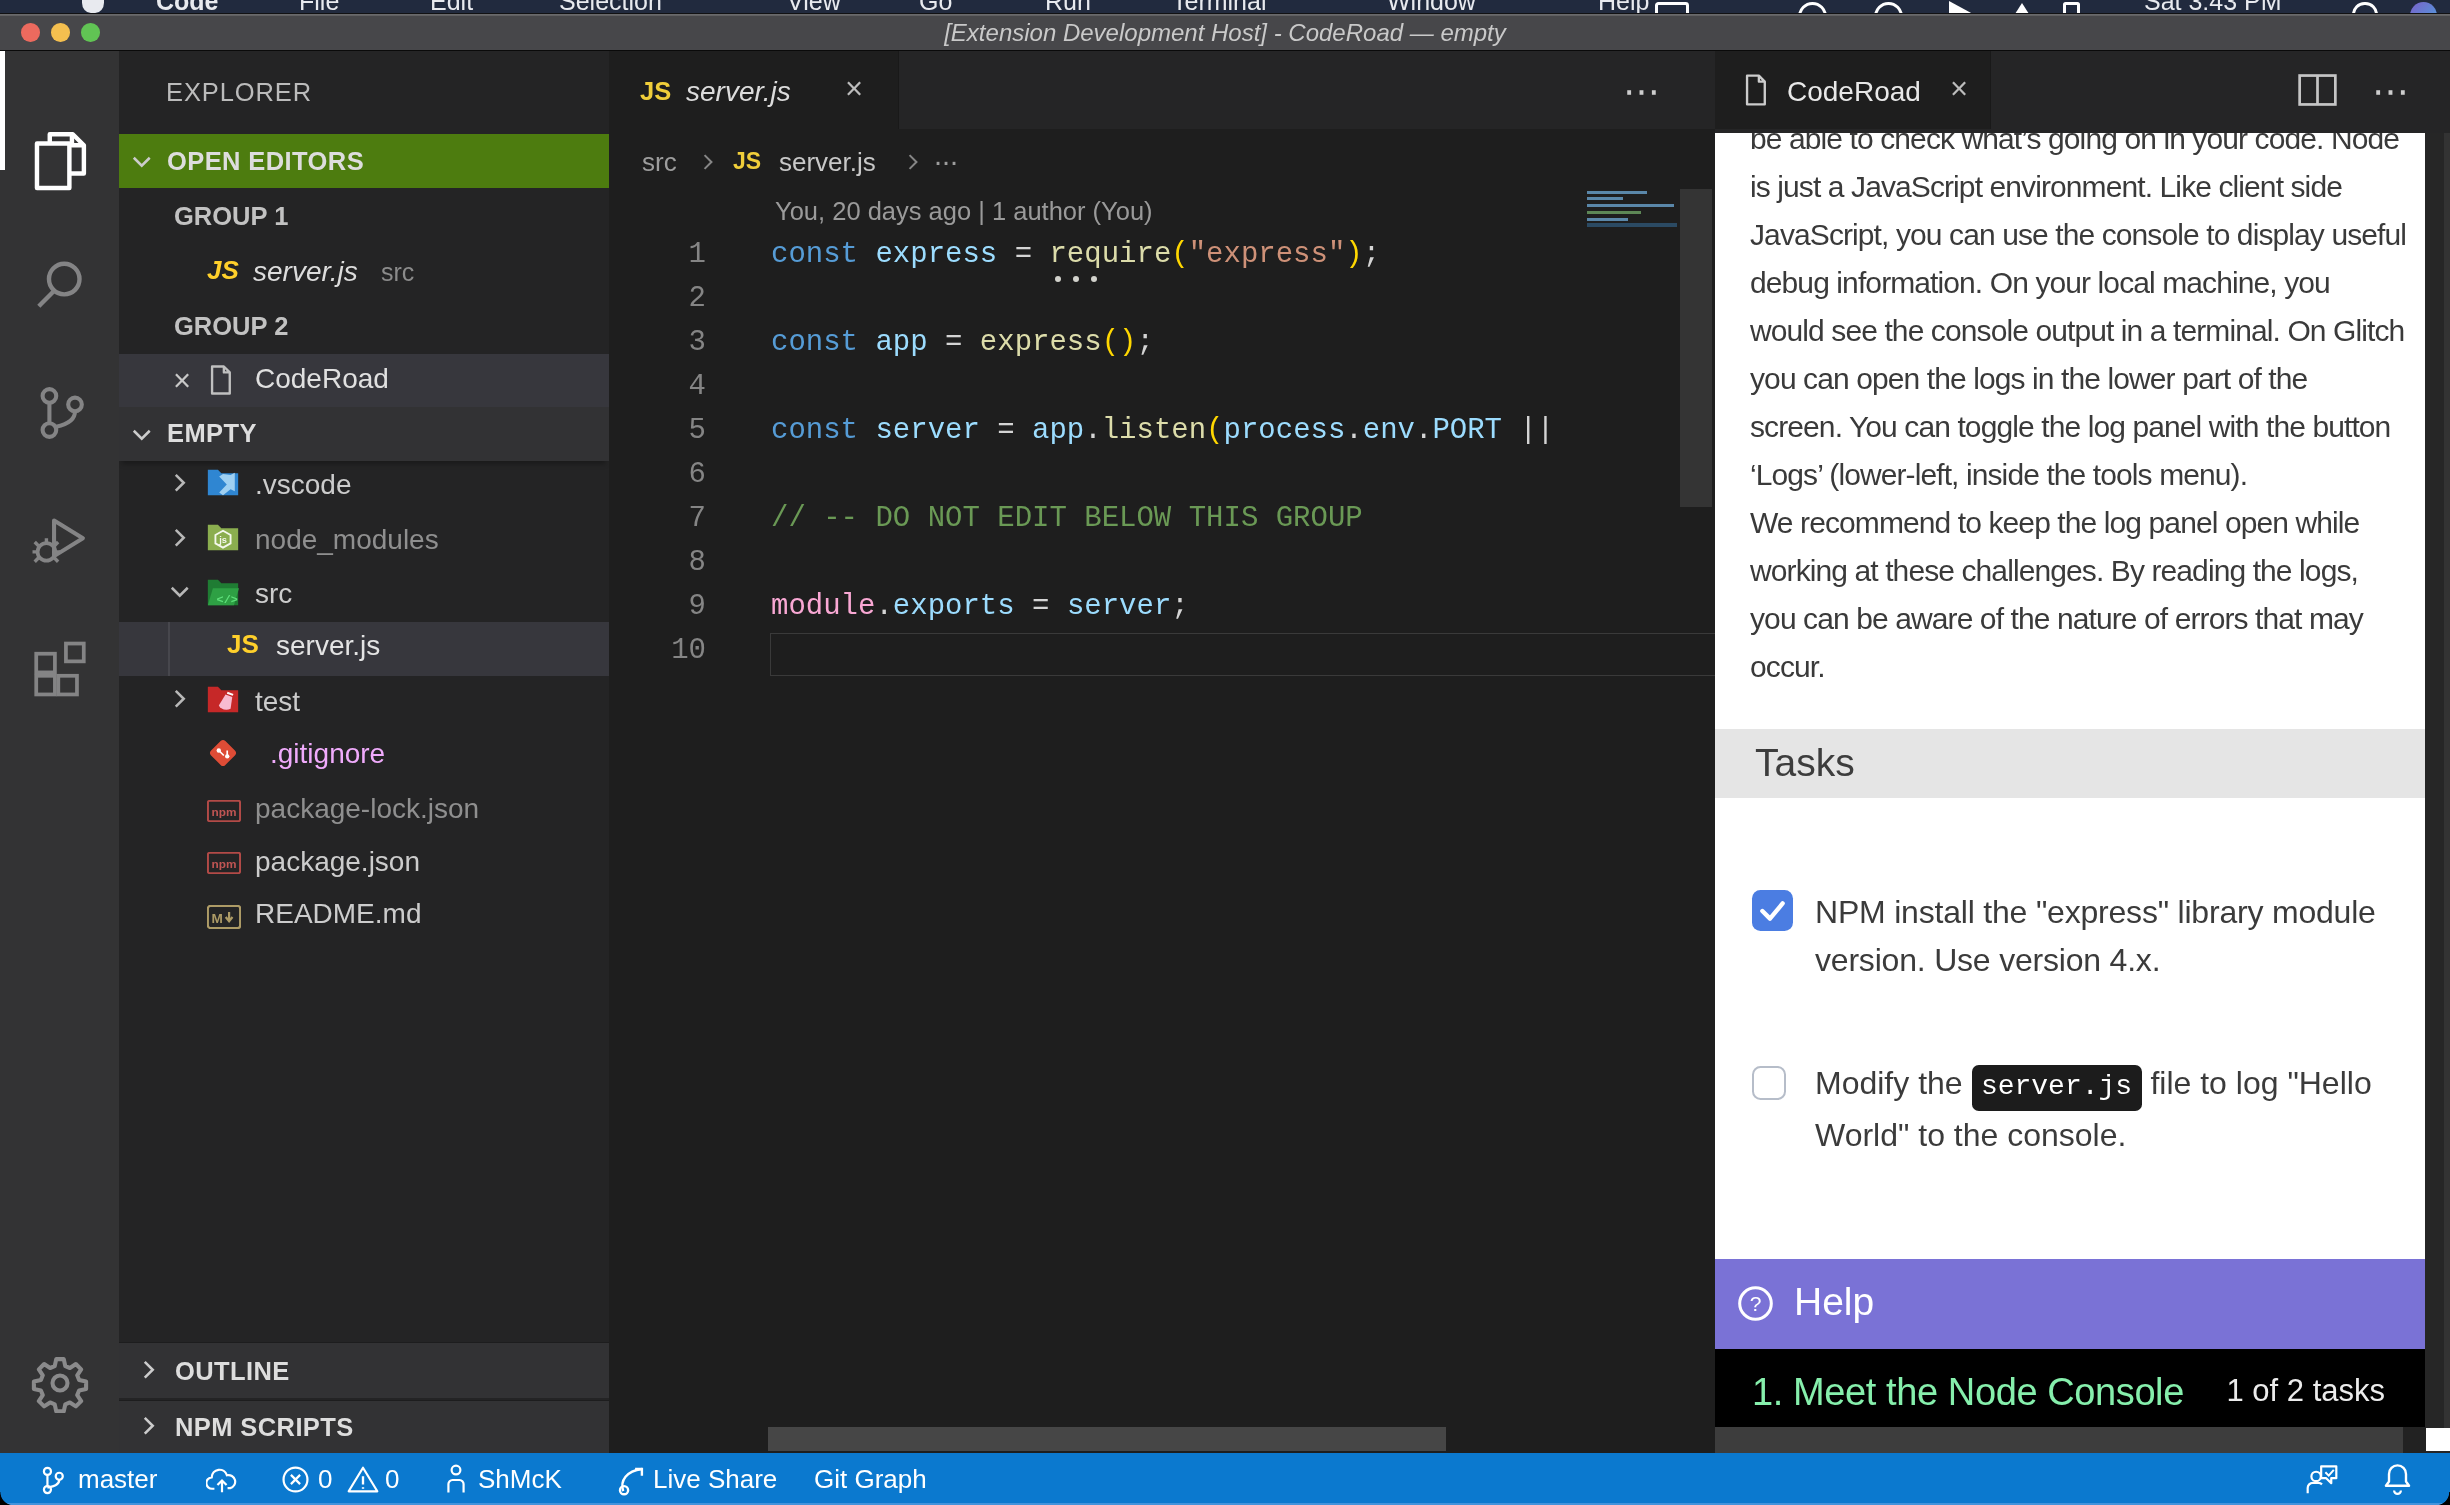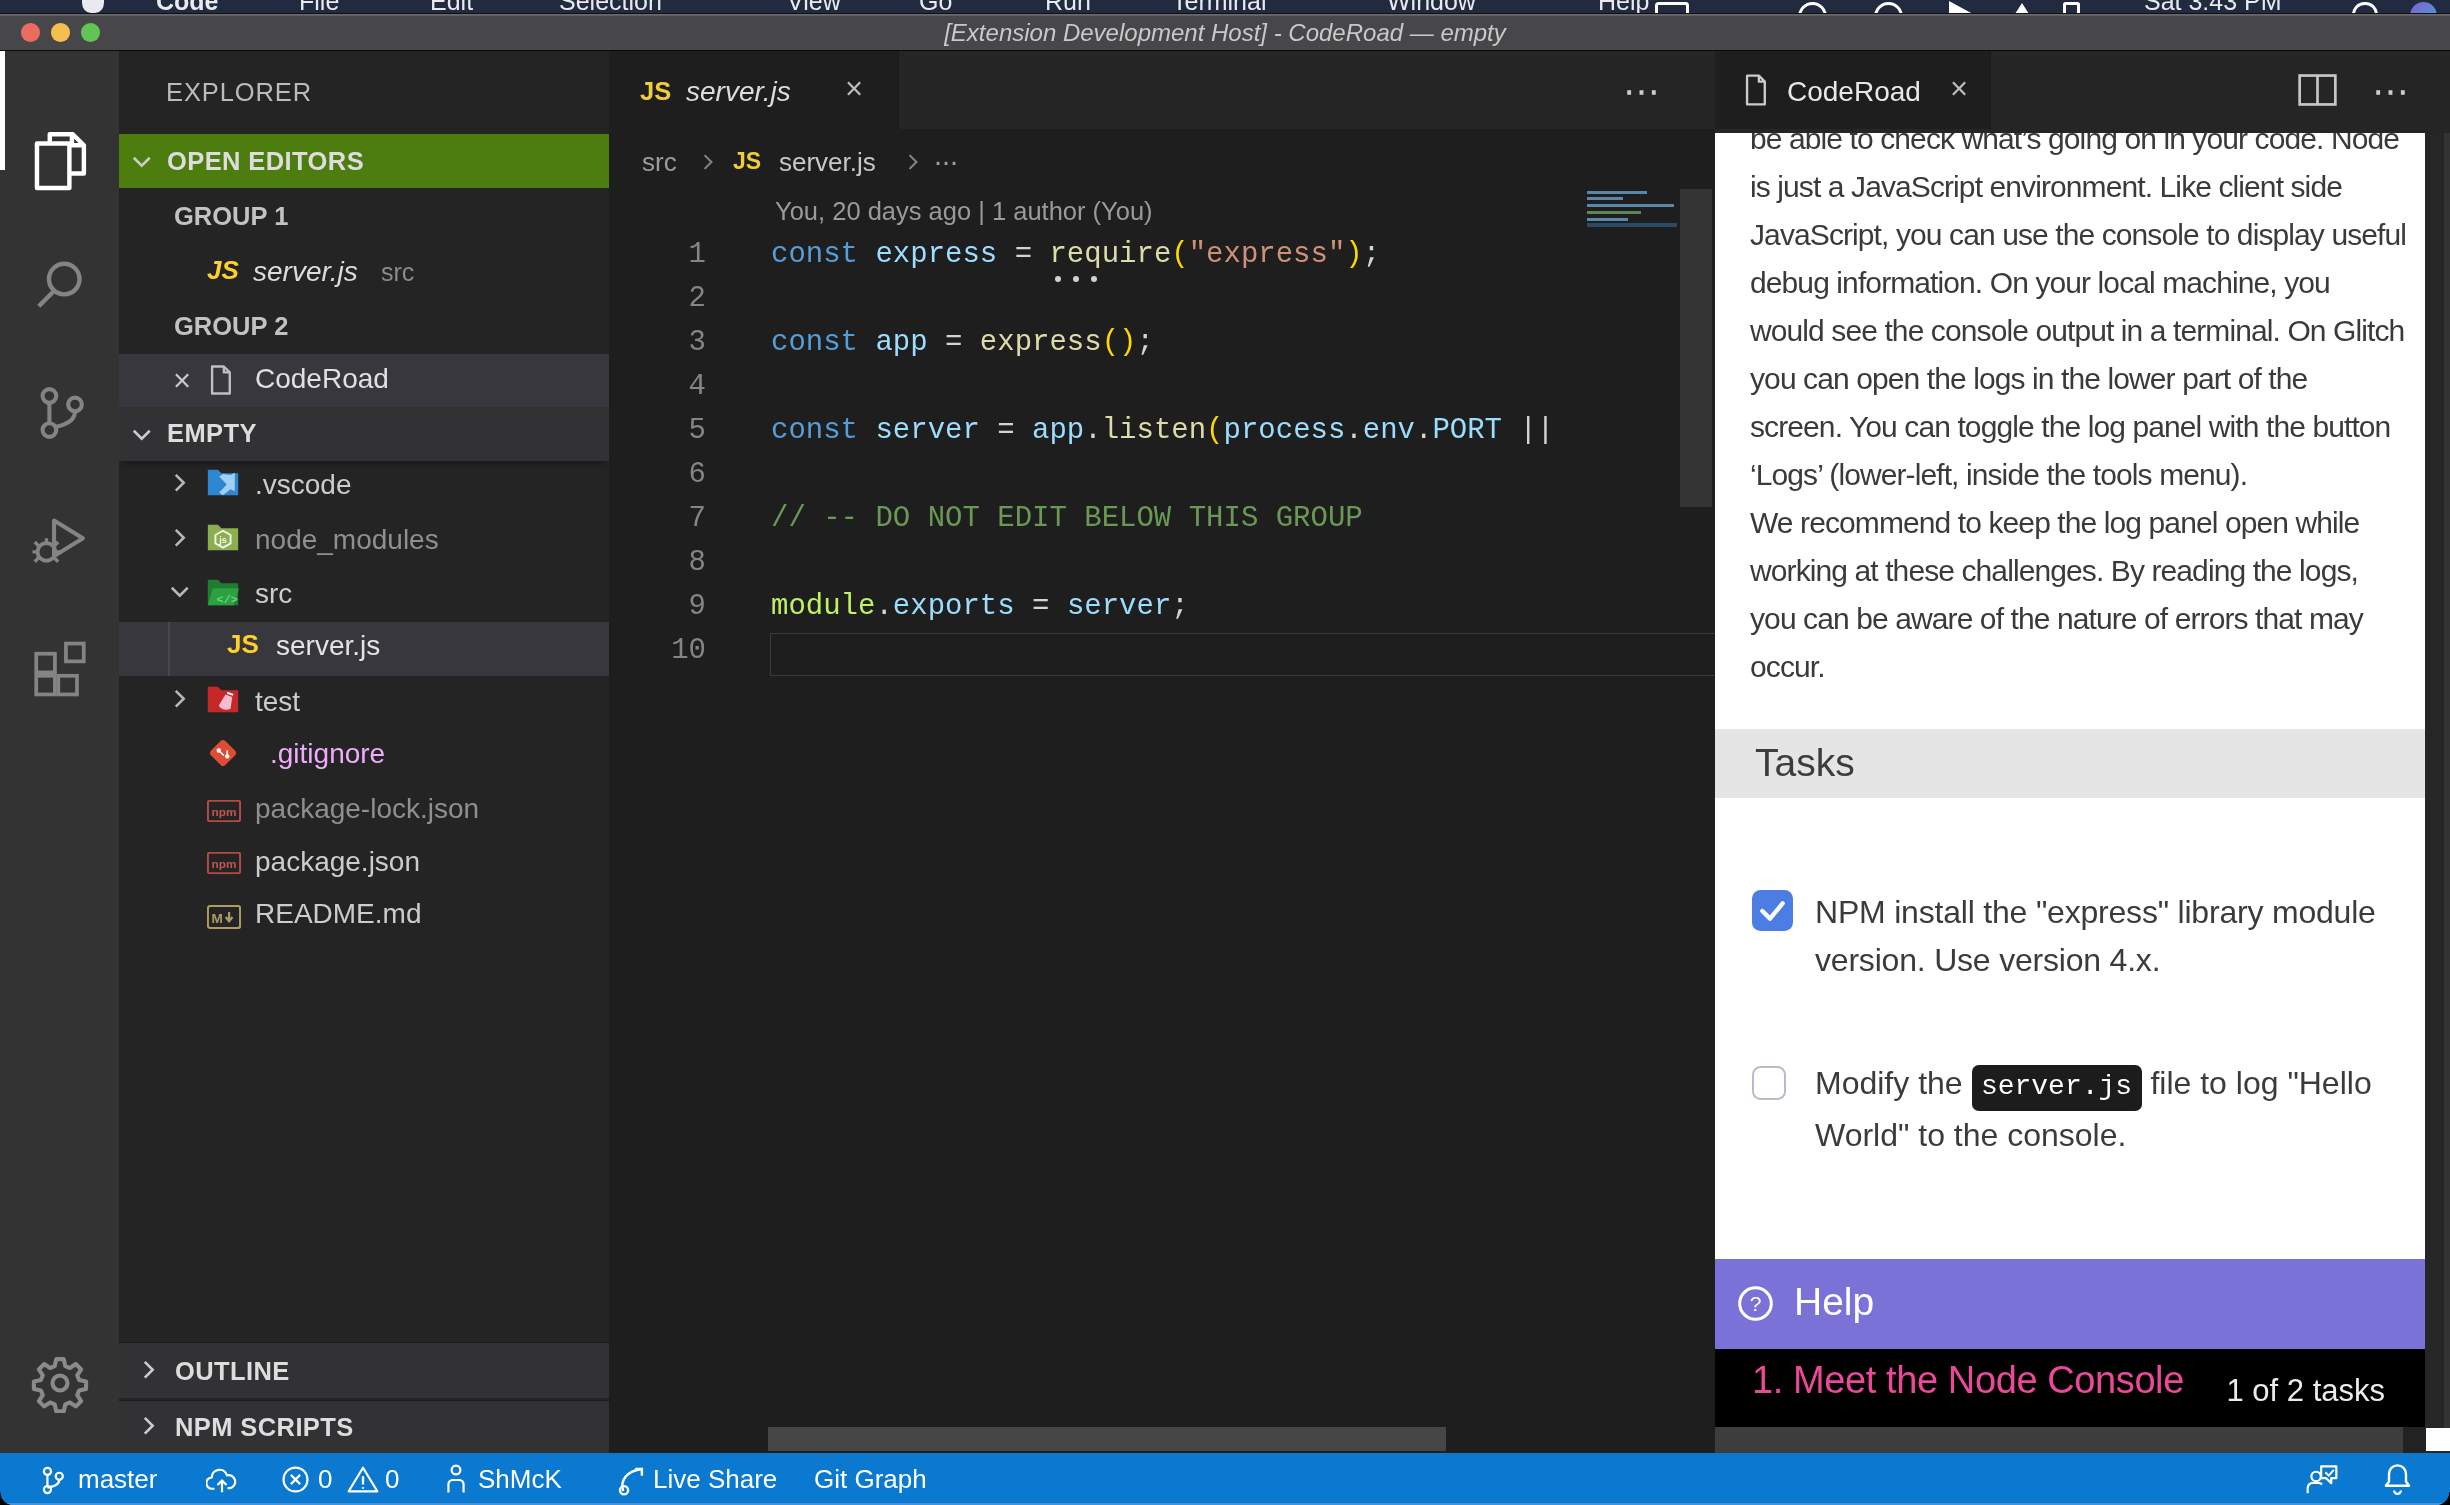--- a/index.html
+++ b/index.html
@@ -241,21 +241,21 @@
 10</div>
 
     <div class="mono abs" style="left:162px;top:182px;font-size:29px;line-height:44px;white-space:pre;color:#d4d4d4;"><span style="color:#569cd6">const</span> <span style="color:#9cdcfe">express</span> = <span style="color:#dcdcaa">require</span><span style="color:#ffd700">(</span><span style="color:#ce9178">"express"</span><span style="color:#ffd700">)</span>;
 
 <span style="color:#569cd6">const</span> <span style="color:#9cdcfe">app</span> = <span style="color:#dcdcaa">express</span><span style="color:#ffd700">()</span>;
 
 <span style="color:#569cd6">const</span> <span style="color:#9cdcfe">server</span> = <span style="color:#9cdcfe">app</span>.<span style="color:#dcdcaa">listen</span><span style="color:#ffd700">(</span><span style="color:#9cdcfe">process</span>.<span style="color:#9cdcfe">env</span>.<span style="color:#9cdcfe">PORT</span> ||
 
 <span style="color:#6a9955">// -- DO NOT EDIT BELOW THIS GROUP</span>
 
-<span style="color:#bef264">module</span>.<span style="color:#9cdcfe">exports</span> = <span style="color:#9cdcfe">server</span>;
+<span style="color:#f9a8d4">module</span>.<span style="color:#9cdcfe">exports</span> = <span style="color:#9cdcfe">server</span>;
 </div>
 
     <div class="abs" style="left:446px;top:225px;width:6px;height:6px;border-radius:50%;background:#d2d2cc;"></div>
     <div class="abs" style="left:464px;top:225px;width:6px;height:6px;border-radius:50%;background:#d2d2cc;"></div>
     <div class="abs" style="left:482px;top:225px;width:6px;height:6px;border-radius:50%;background:#d2d2cc;"></div>
 
     <div class="abs" style="left:161px;top:582px;width:945px;height:43px;border-top:1.7px solid #3a3a3a;border-bottom:1.7px solid #3a3a3a;border-left:1.7px solid #3a3a3a;"></div>
 
     <div class="abs" style="left:978px;top:140px;width:60px;height:3.4px;background:#5a87a9;"></div>
     <div class="abs" style="left:978px;top:146px;width:36px;height:3.4px;background:#5a87a9;"></div>
@@ -308,21 +308,21 @@
 
     <div class="abs" style="left:0;top:1208px;width:710px;height:90px;background:#7a72d6;">
       <svg class="abs" style="left:22px;top:26px;" width="37" height="37" viewBox="0 0 22 22">
         <circle cx="11" cy="11" r="9.4" fill="none" stroke="#ffffff" stroke-width="1.8"></circle>
         <text x="11" y="15.5" font-size="12.5" fill="#ffffff" text-anchor="middle" font-family="Liberation Sans">?</text>
       </svg>
       <div class="abs" style="left:79px;top:21px;font-size:39px;color:#ffffff;">Help</div>
     </div>
 
     <div class="abs" style="left:0;top:1298px;width:710px;height:78px;background:#000000;">
-      <div class="abs" style="left:37px;top:10px;font-size:38px;color:#ec4899;letter-spacing:-0.4px;">1. Meet the Node Console</div>
+      <div class="abs" style="left:37px;top:22px;font-size:38px;color:#86efac;letter-spacing:-0.4px;">1. Meet the Node Console</div>
       <div class="abs" style="right:40px;top:24px;font-size:31px;color:#ececec;">1 of 2 tasks</div>
     </div>
 
     <div class="abs" style="left:0;top:1376px;width:688px;height:25.5px;background:#3d3d3d;"></div>
     <div class="abs" style="left:688px;top:1376px;width:23px;height:25.5px;background:#222222;"></div>
     <div class="abs" style="left:711px;top:1377px;width:24px;height:23px;background:#ffffff;"></div>
   </div>
 
   <div id="statusbar" class="abs" style="left:0;top:1453px;width:2450px;height:53px;background:#0b79cf;color:#ffffff;">
 

